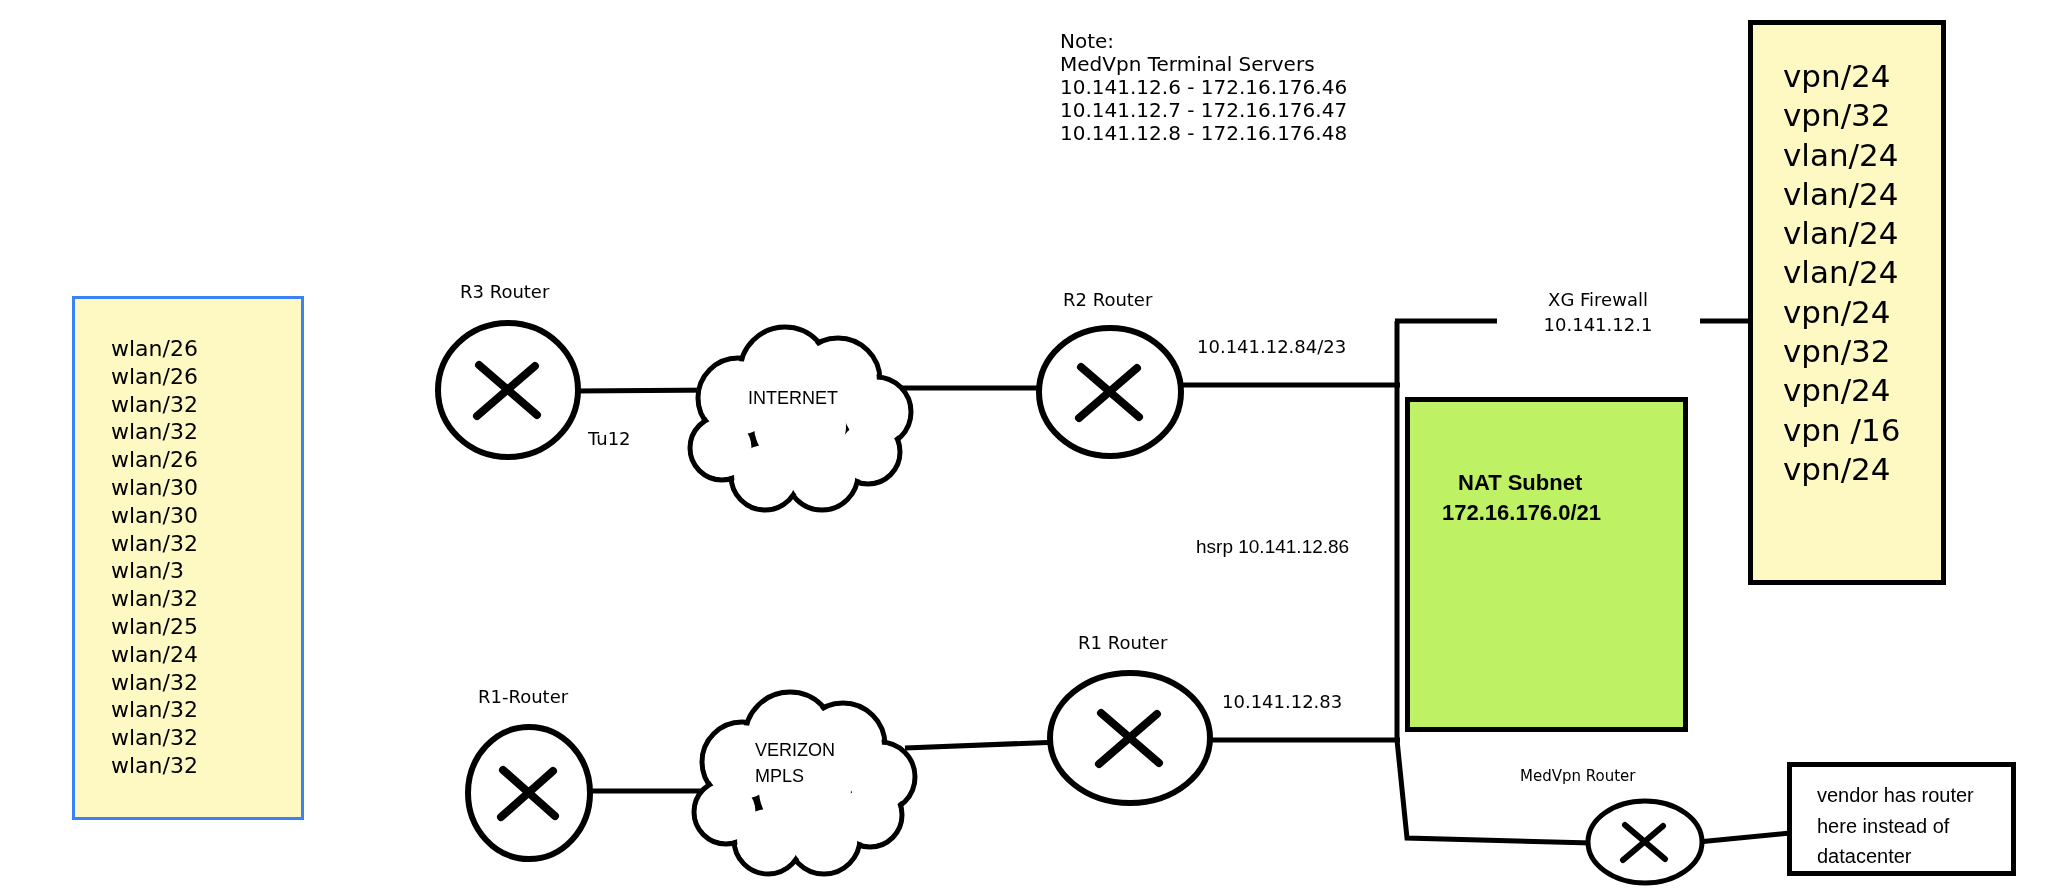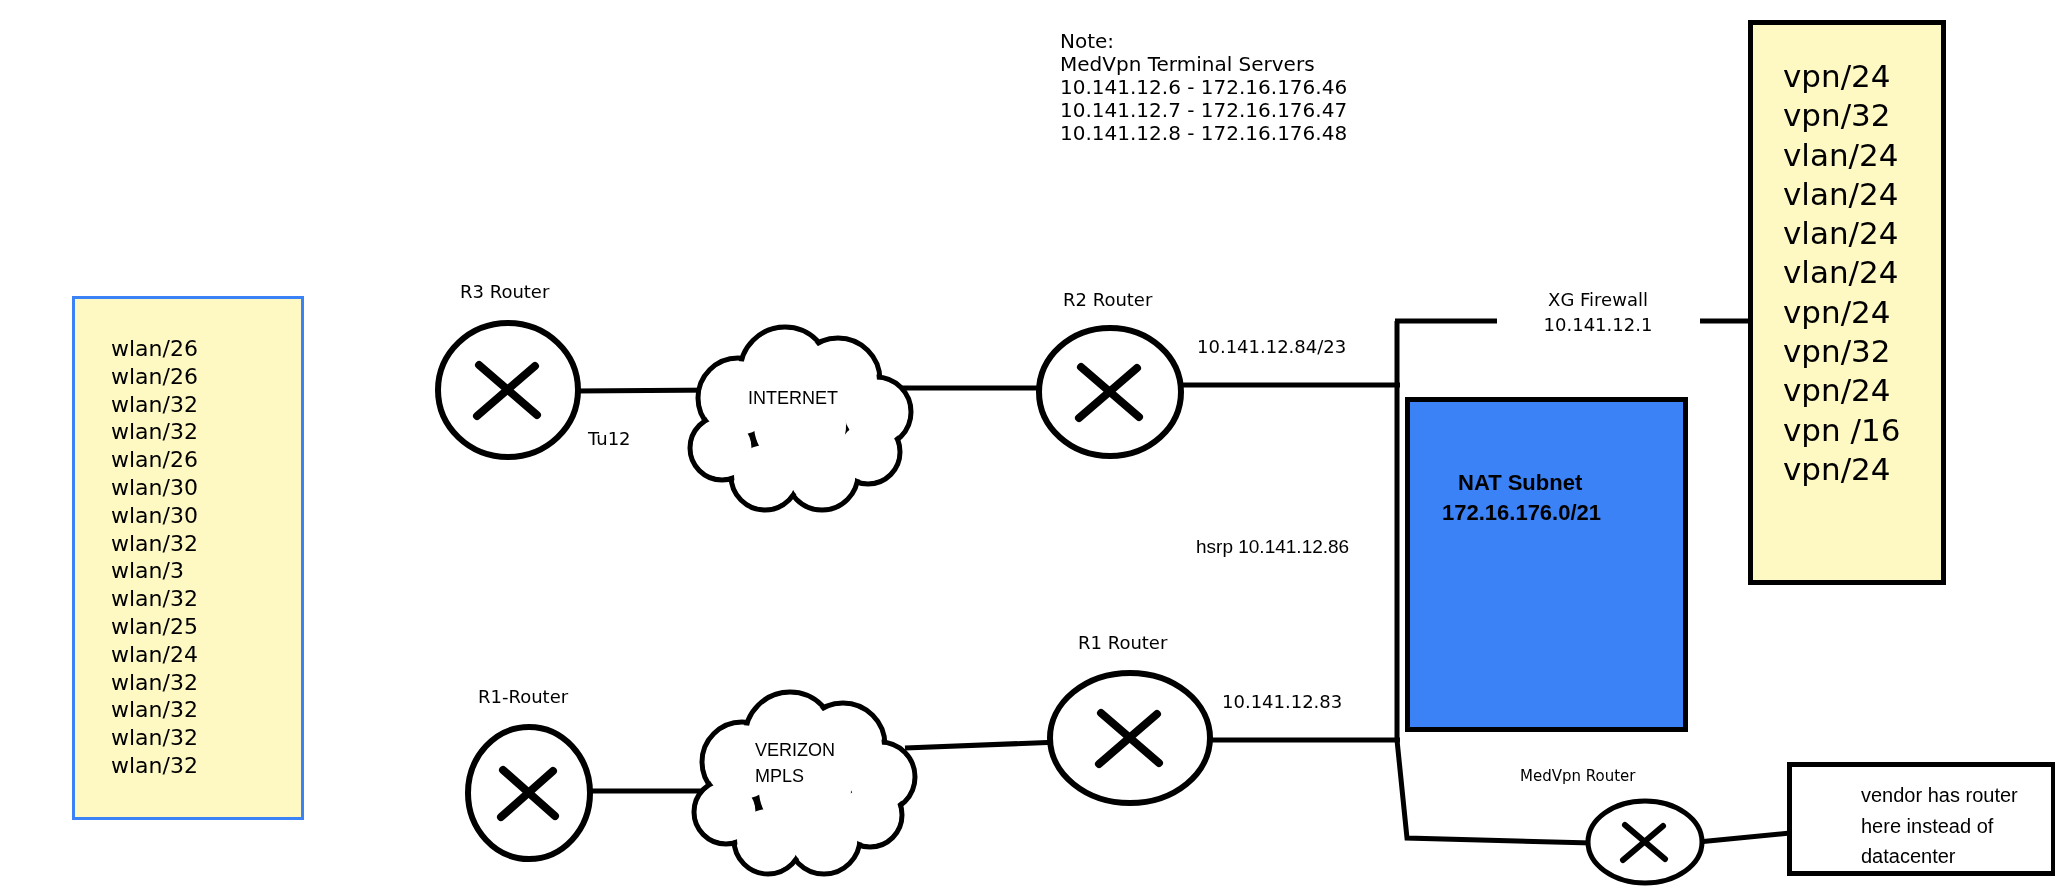--- a/index.html
+++ b/index.html
@@ -7,21 +7,21 @@
          font-family:"DejaVu Sans",sans-serif;color:#000;}
   .abs{position:absolute;white-space:nowrap;}
   .svglayer{position:absolute;left:0;top:0;z-index:1;}
   .txt{z-index:2;}
   .vbox{box-sizing:border-box;background:#fef9c3;}
   .wlan-list div{line-height:27.8px;font-size:22px;}
   .vpn-list div{line-height:39.3px;font-size:31px;}
   .note div{line-height:23px;font-size:20px;}
   .lbl{font-size:18px;}
   .cal{font-family:"Liberation Sans",sans-serif;}
-  .natbox{box-sizing:border-box;border:5px solid #000;background:#3b82f6;}
+  .natbox{box-sizing:border-box;border:5px solid #000;background:#bef264;}
   .natbox .t{font-family:"Liberation Sans",sans-serif;font-weight:bold;font-size:22px;line-height:30px;}
   .vendorbox{box-sizing:border-box;border:5px solid #000;background:#fff;}
   .vendorbox div{font-family:"Liberation Sans",sans-serif;font-size:20px;line-height:30.5px;}
 </style>
 </head>
 <body>
 
 <div class="stage">
 
   <svg class="svglayer" width="2055" height="889" viewBox="0 0 2055 889">
@@ -203,21 +203,21 @@
     <div>VERIZON</div>
     <div>MPLS</div>
   </div>
 
   <div class="abs txt natbox" style="left:1405px;top:397px;width:283px;height:335px;">
     <div class="t" style="margin:66px 0 0 48px;">NAT Subnet</div>
     <div class="t" style="margin:0 0 0 32px;">172.16.176.0/21</div>
   </div>
 
 
-  <div class="abs txt vendorbox" style="left:1787px;top:762px;width:269px;height:114px;padding-left:44px;">
+  <div class="abs txt vendorbox" style="left:1787px;top:762px;width:229px;height:114px;">
     <div style="padding:13px 0 0 25px;">
         <div>vendor has router</div>
         <div>here instead of</div>
         <div>datacenter</div>
       </div>
   </div>
 
 </div>
 
 </body></html>

